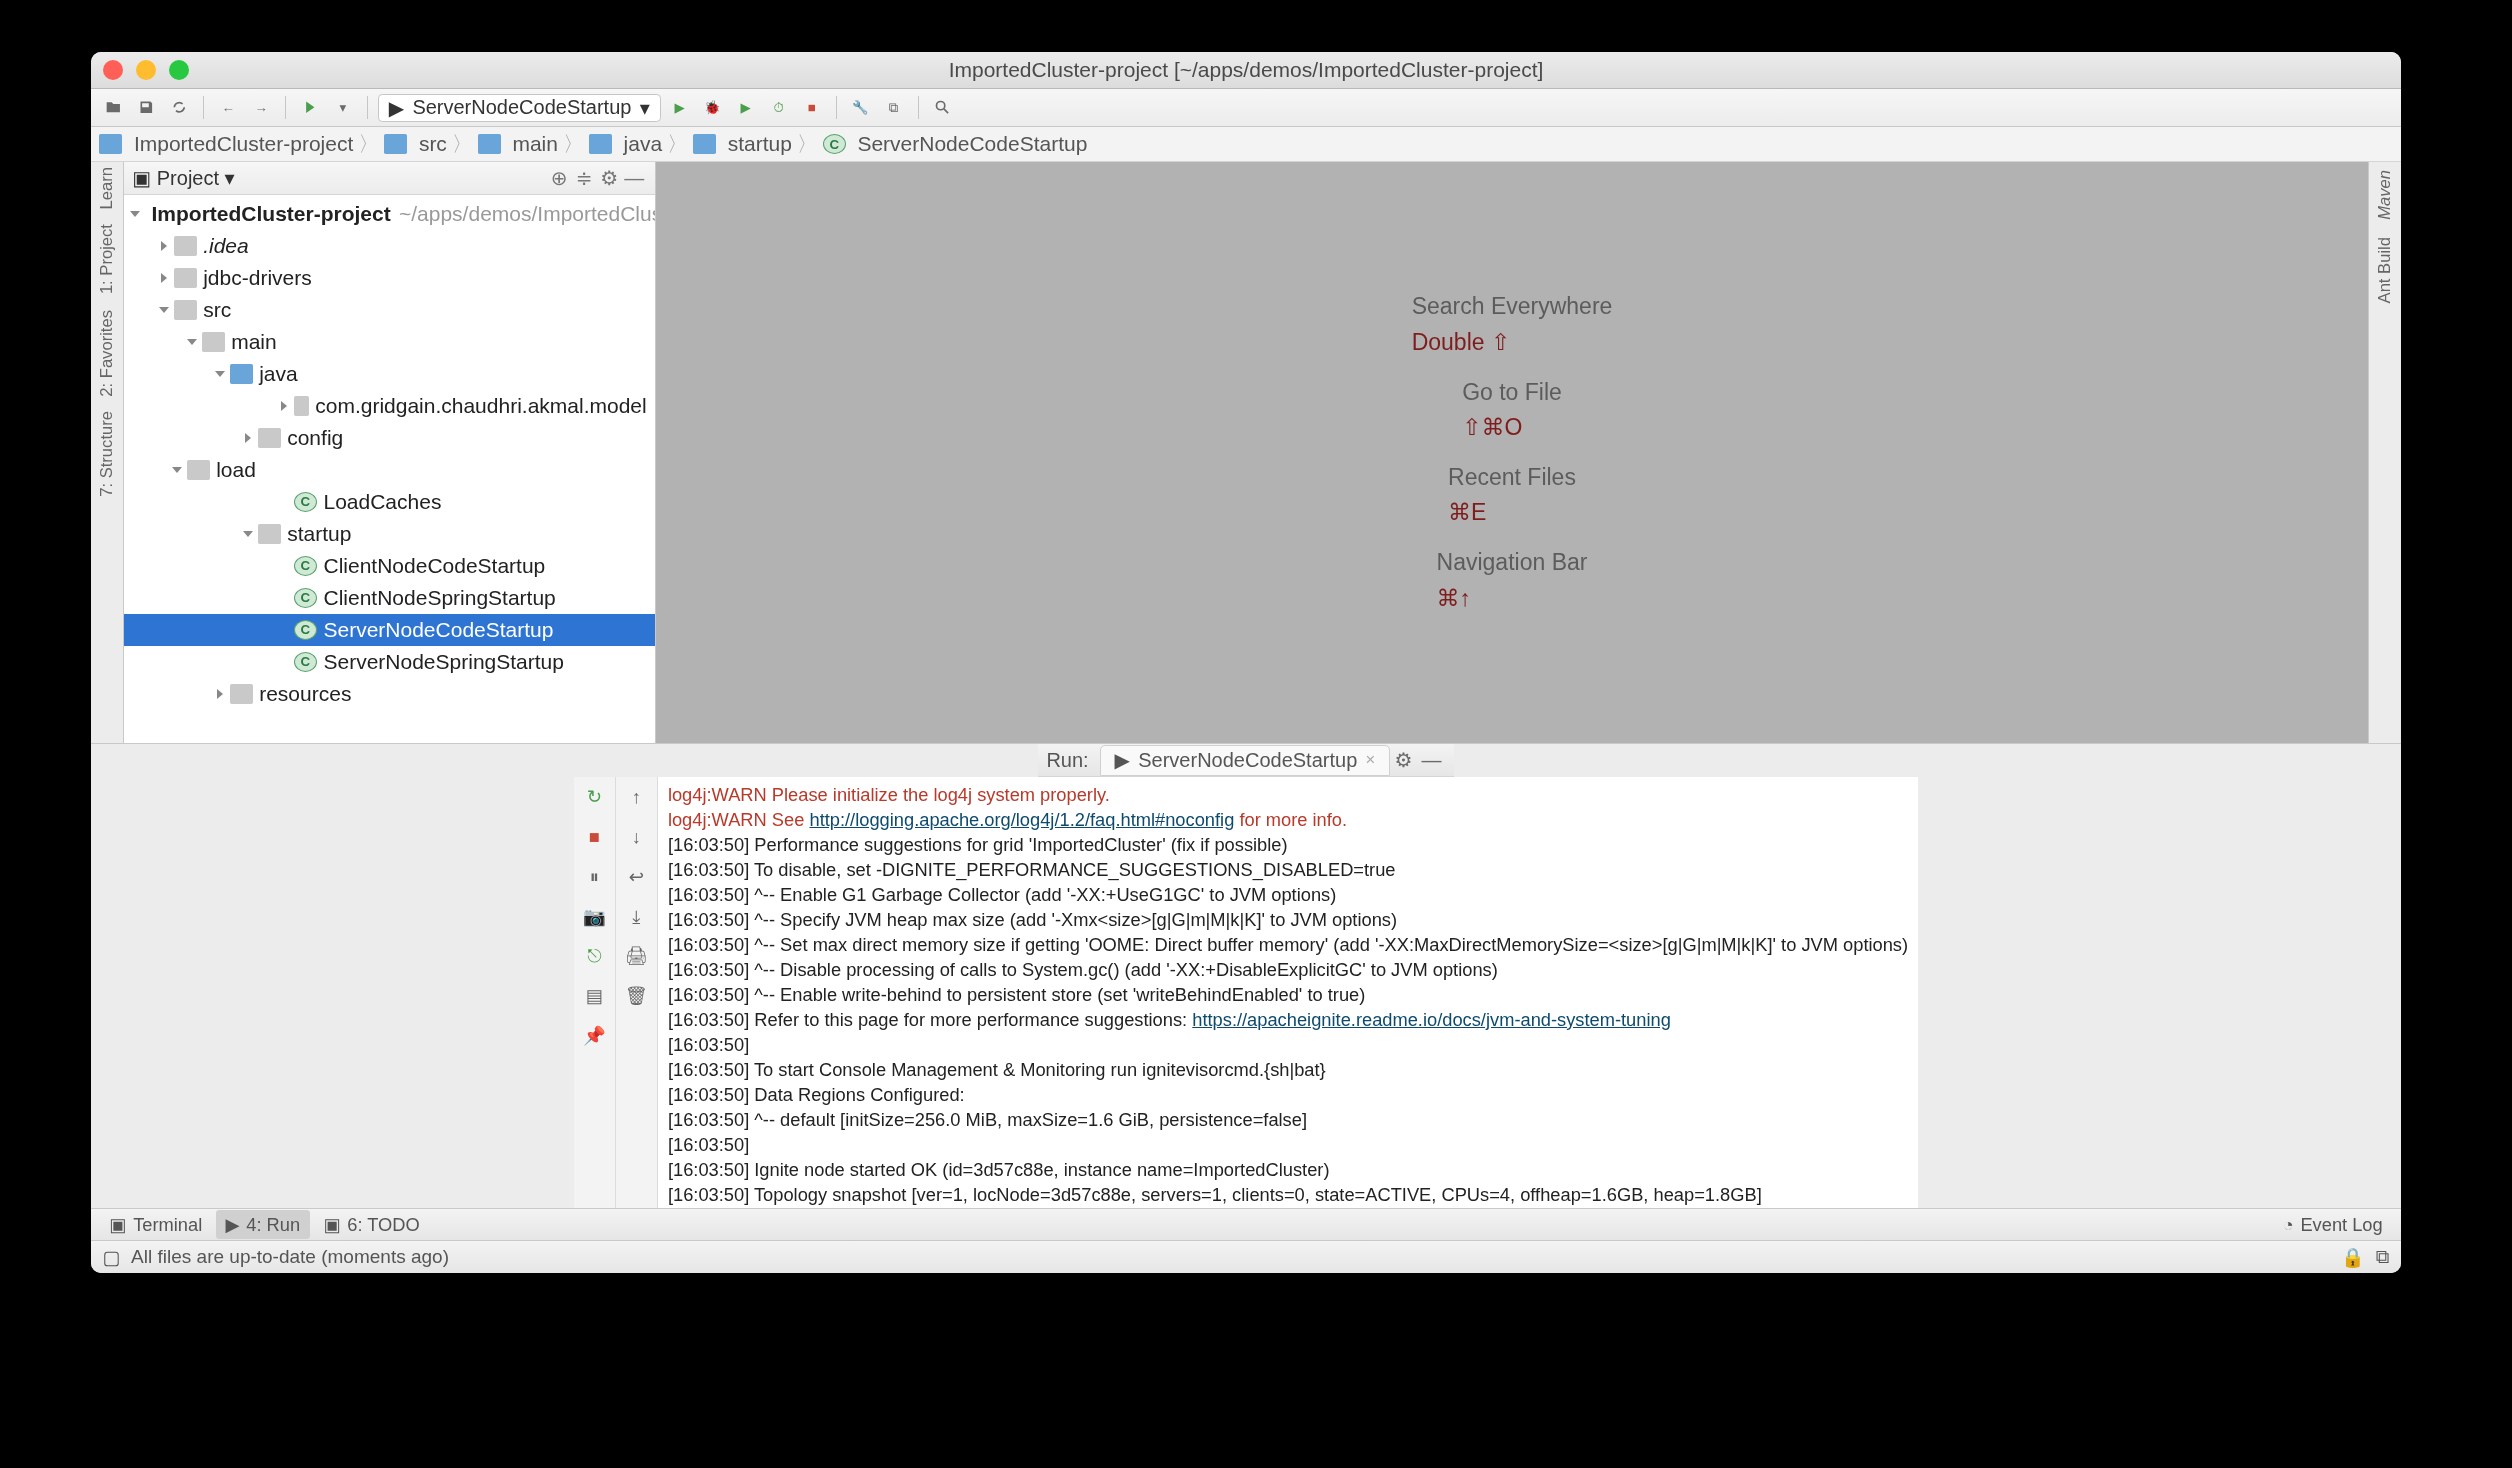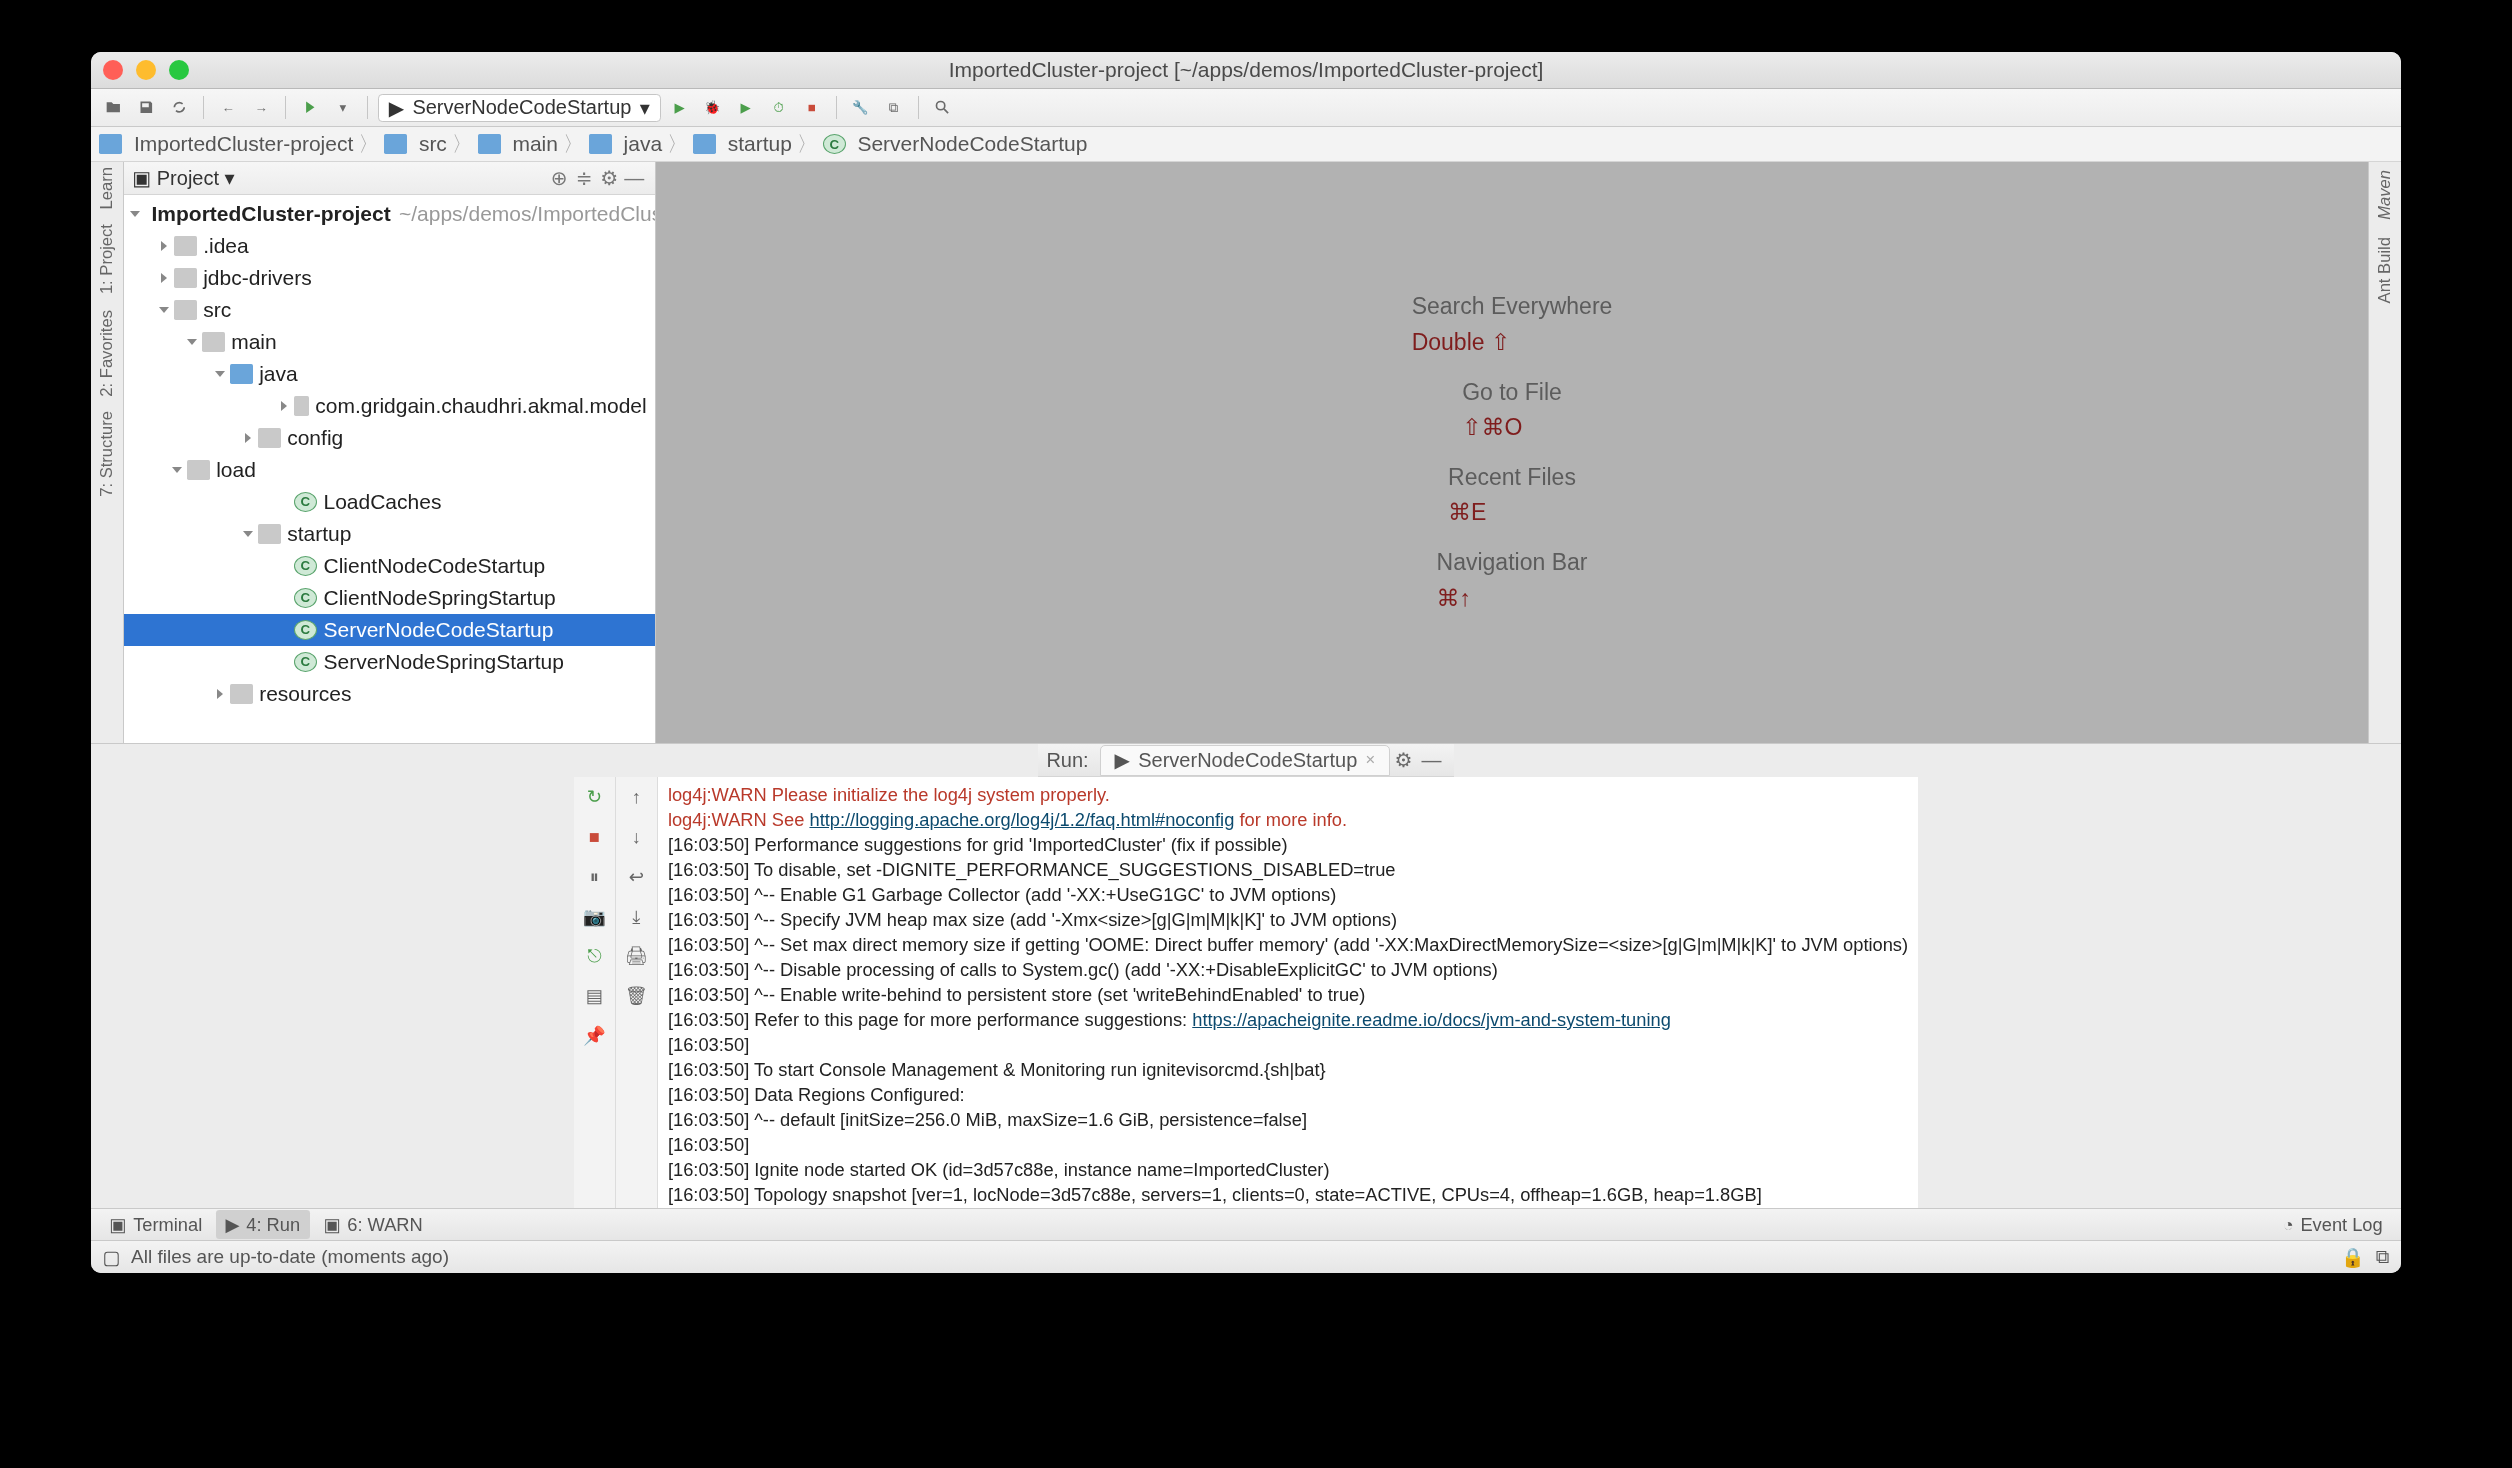--- a/index.html
+++ b/index.html
@@ -171,21 +171,21 @@
         <span class="aicon">⚙</span>
         <span class="aicon">—</span>
       </div>
       <div class="tree" id="tree">
           <div class="row" style="padding-left: 8.3px;">
             <span class="arrow open"></span>
             <span class="ficon dirblue"></span>
             <b>ImportedCluster-project</b>
             <span class="muted">~/apps/demos/ImportedCluster-project</span>
           </div>
-          <div class="row" style="padding-left: 37px;">
+          <div class="row" style="padding-left: 37px; font-style: italic;">
             <span class="arrow "></span>
             <span class="ficon dir"></span>
             <span>.idea</span>
           </div>
           <div class="row" style="padding-left: 37px;">
             <span class="arrow "></span>
             <span class="ficon dir"></span>
             <span>jdbc-drivers</span>
           </div>
           <div class="row" style="padding-left: 37px;">
@@ -337,21 +337,21 @@
       <span class="tw-btn">
         <span>▣</span>
         <span>Terminal</span>
       </span>
       <span class="tw-btn active">
         <span>▶</span>
         <span>4: Run</span>
       </span>
       <span class="tw-btn">
         <span>▣</span>
-        <span>6: WARN</span>
+        <span>6: TODO</span>
       </span>
       <span class="spacer"></span>
       <span class="tw-btn">
         <span>◔</span>
         <span>Event Log</span>
       </span>
     </div>
 
   <div class="statusbar">
     <span>▢</span>&nbsp;&nbsp;

